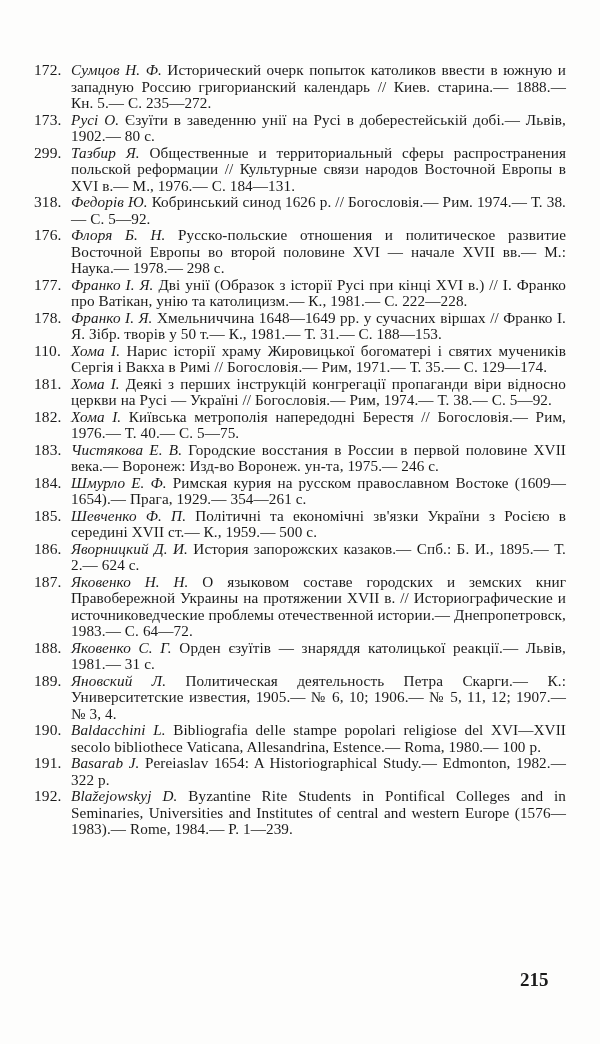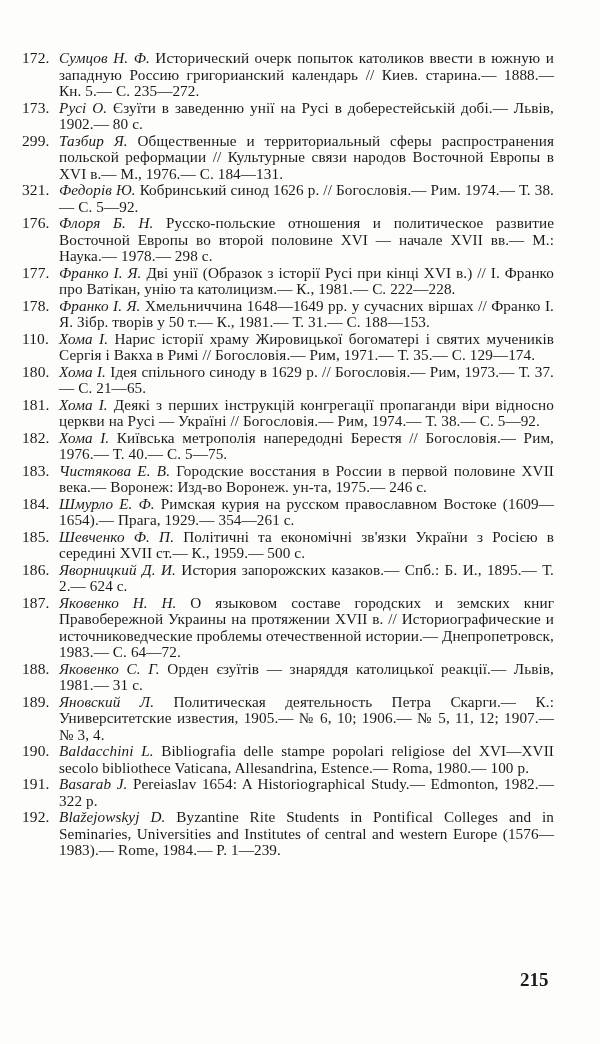--- a/index.html
+++ b/index.html
@@ -19,21 +19,21 @@
     .page {
       position: absolute;
       left: 0; top: 0;
       width: 600px; height: 1044px;
     }
     .biblio {
       position: absolute;
       left: 22px;
       top: 50px;
       width: 532px;
-      margin: 0;
+      margin: 12px;
       padding: 0;
       list-style: none;
     }
     .entry {
       position: relative;
       padding-left: 37px;
       font-size: 15.2px;
       line-height: 16.5px;
       text-align: justify;
       letter-spacing: 0.1px;
@@ -58,26 +58,25 @@
     }
   </style>
 </head>
 <body>
 
 <div class="page">
   <ol class="biblio">
     <li class="entry"><span class="num">172.</span><span class="author">Сумцов Н. Ф.</span><span class="body"> Исторический очерк попыток католиков ввести в южную и западную Россию григорианский календарь // Киев. старина.— 1888.— Кн. 5.— С. 235—272.</span></li>
     <li class="entry"><span class="num">173.</span><span class="author">Русі О.</span><span class="body"> Єзуїти в заведенню унії на Русі в доберестейській добі.— Львів, 1902.— 80 с.</span></li>
     <li class="entry"><span class="num">299.</span><span class="author">Тазбир Я.</span><span class="body"> Общественные и территориальный сферы распространения польской реформации // Культурные связи народов Восточной Европы в XVI в.— М., 1976.— С. 184—131.</span></li>
-    <li class="entry"><span class="num">321.</span><span class="author">Федорів Ю.</span><span class="body"> Кобринський синод 1626 р. // Богословія.— Рим. 1974.— Т. 38.— С. 5—92.</span></li>
+    <li class="entry"><span class="num">318.</span><span class="author">Федорів Ю.</span><span class="body"> Кобринський синод 1626 р. // Богословія.— Рим. 1974.— Т. 38.— С. 5—92.</span></li>
     <li class="entry"><span class="num">176.</span><span class="author">Флоря Б. Н.</span><span class="body"> Русско-польские отношения и политическое развитие Восточной Европы во второй половине XVI — начале XVII вв.— М.: Наука.— 1978.— 298 с.</span></li>
     <li class="entry"><span class="num">177.</span><span class="author">Франко І. Я.</span><span class="body"> Дві унії (Образок з історії Русі при кінці XVI в.) // І. Франко про Ватікан, унію та католицизм.— К., 1981.— С. 222—228.</span></li>
     <li class="entry"><span class="num">178.</span><span class="author">Франко І. Я.</span><span class="body"> Хмельниччина 1648—1649 рр. у сучасних віршах // Франко І. Я. Зібр. творів у 50 т.— К., 1981.— Т. 31.— С. 188—153.</span></li>
     <li class="entry"><span class="num">110.</span><span class="author">Хома І.</span><span class="body"> Нарис історії храму Жировицької богоматері і святих мучеників Сергія і Вакха в Римі // Богословія.— Рим, 1971.— Т. 35.— С. 129—174.</span></li>
-    <li class="entry"><span class="num">180.</span><span class="author">Хома І.</span><span class="body"> Ідея спільного синоду в 1629 р. // Богословія.— Рим, 1973.— Т. 37.— С. 21—65.</span></li>
     <li class="entry"><span class="num">181.</span><span class="author">Хома І.</span><span class="body"> Деякі з перших інструкцій конгрегації пропаганди віри відносно церкви на Русі — Україні // Богословія.— Рим, 1974.— Т. 38.— С. 5—92.</span></li>
     <li class="entry"><span class="num">182.</span><span class="author">Хома І.</span><span class="body"> Київська метрополія напередодні Берестя // Богословія.— Рим, 1976.— Т. 40.— С. 5—75.</span></li>
     <li class="entry"><span class="num">183.</span><span class="author">Чистякова Е. В.</span><span class="body"> Городские восстания в России в первой половине XVII века.— Воронеж: Изд-во Воронеж. ун-та, 1975.— 246 с.</span></li>
     <li class="entry"><span class="num">184.</span><span class="author">Шмурло Е. Ф.</span><span class="body"> Римская курия на русском православном Востоке (1609—1654).— Прага, 1929.— 354—261 с.</span></li>
     <li class="entry"><span class="num">185.</span><span class="author">Шевченко Ф. П.</span><span class="body"> Політичні та економічні зв'язки України з Росією в середині XVII ст.— К., 1959.— 500 с.</span></li>
     <li class="entry"><span class="num">186.</span><span class="author">Яворницкий Д. И.</span><span class="body"> История запорожских казаков.— Спб.: Б. И., 1895.— Т. 2.— 624 с.</span></li>
     <li class="entry"><span class="num">187.</span><span class="author">Яковенко Н. Н.</span><span class="body"> О языковом составе городских и земских книг Правобережной Украины на протяжении XVII в. // Историографические и источниковедческие проблемы отечественной истории.— Днепропетровск, 1983.— С. 64—72.</span></li>
     <li class="entry"><span class="num">188.</span><span class="author">Яковенко С. Г.</span><span class="body"> Орден єзуїтів — знаряддя католицької реакції.— Львів, 1981.— 31 с.</span></li>
     <li class="entry"><span class="num">189.</span><span class="author">Яновский Л.</span><span class="body"> Политическая деятельность Петра Скарги.— К.: Университетские известия, 1905.— № 6, 10; 1906.— № 5, 11, 12; 1907.— № 3, 4.</span></li>
     <li class="entry"><span class="num">190.</span><span class="author">Baldacchini L.</span><span class="body"> Bibliografia delle stampe popolari religiose del XVI—XVII secolo bibliothece Vaticana, Allesandrina, Estence.— Roma, 1980.— 100 p.</span></li>

